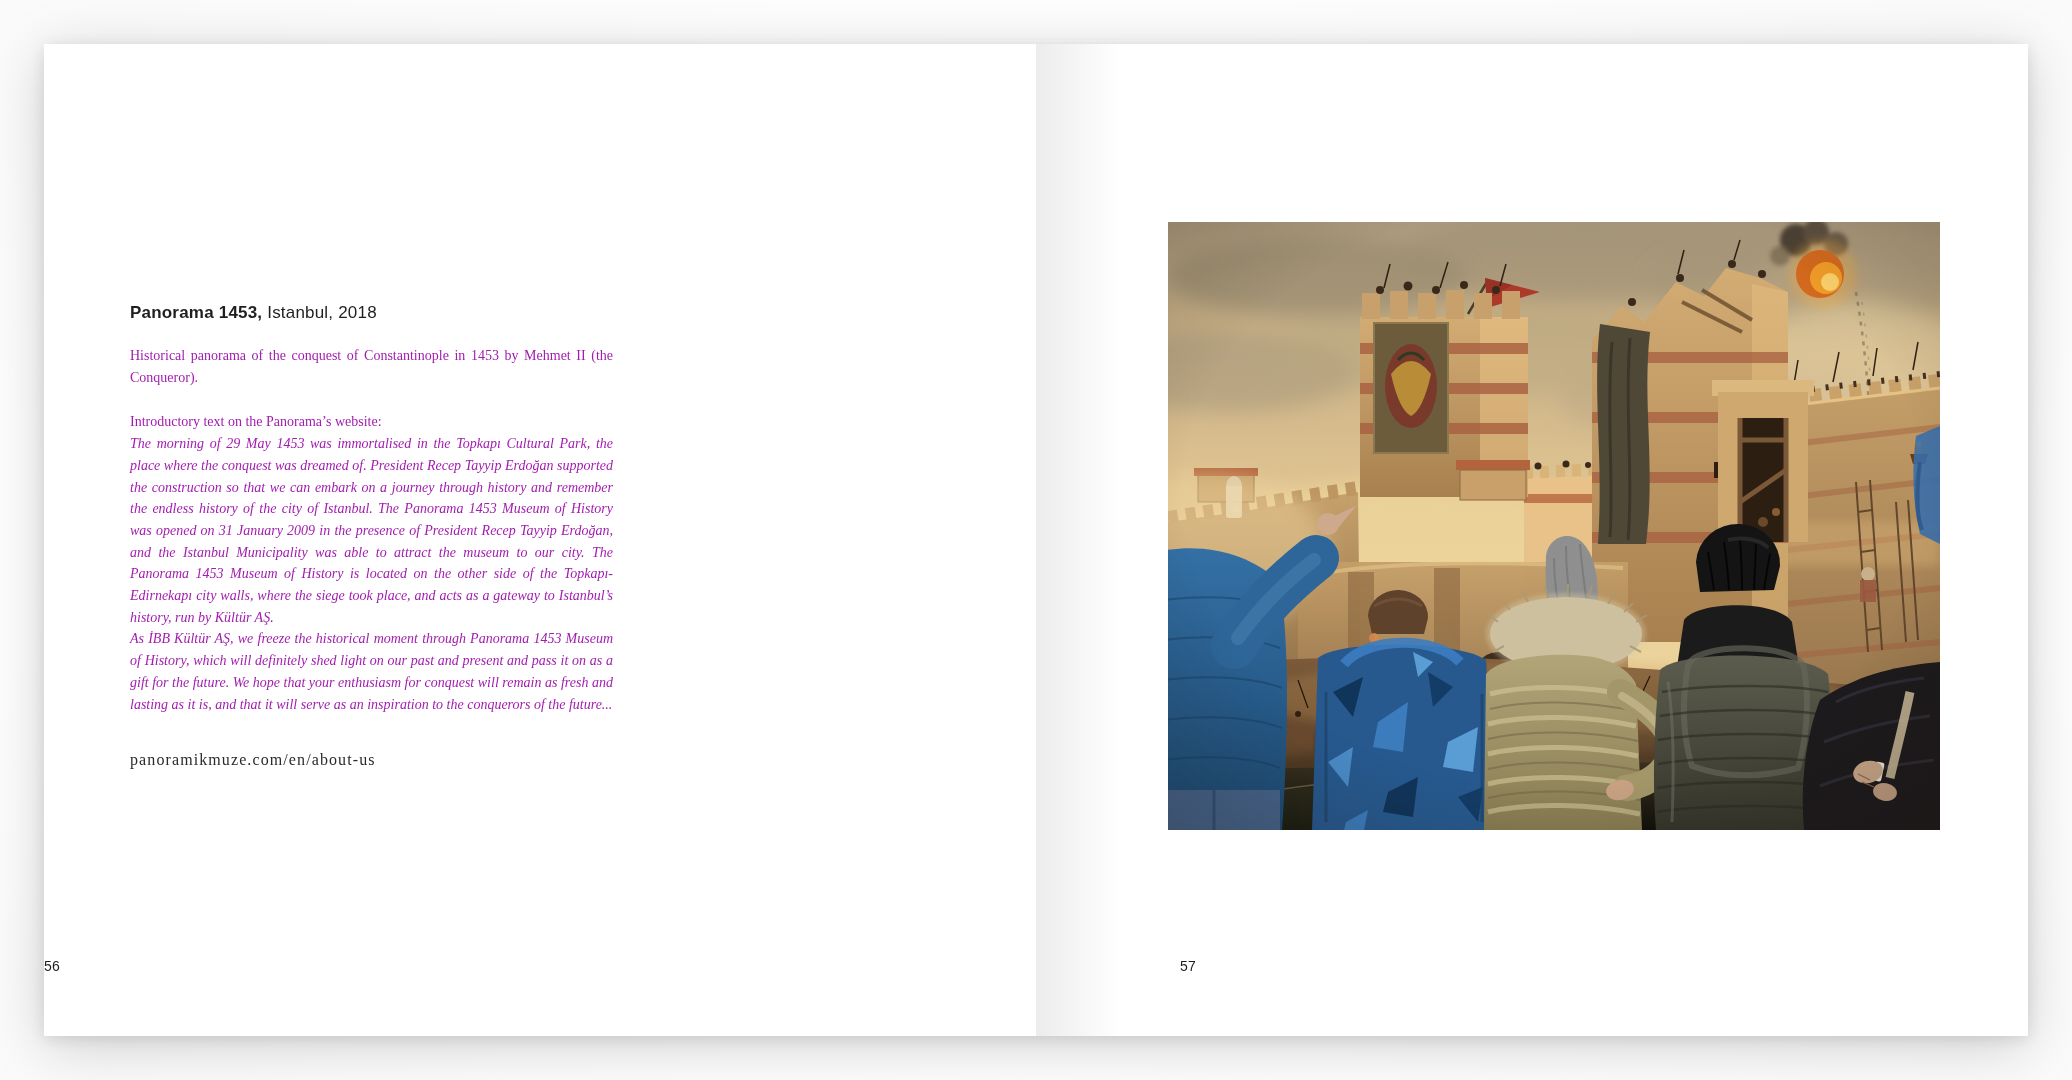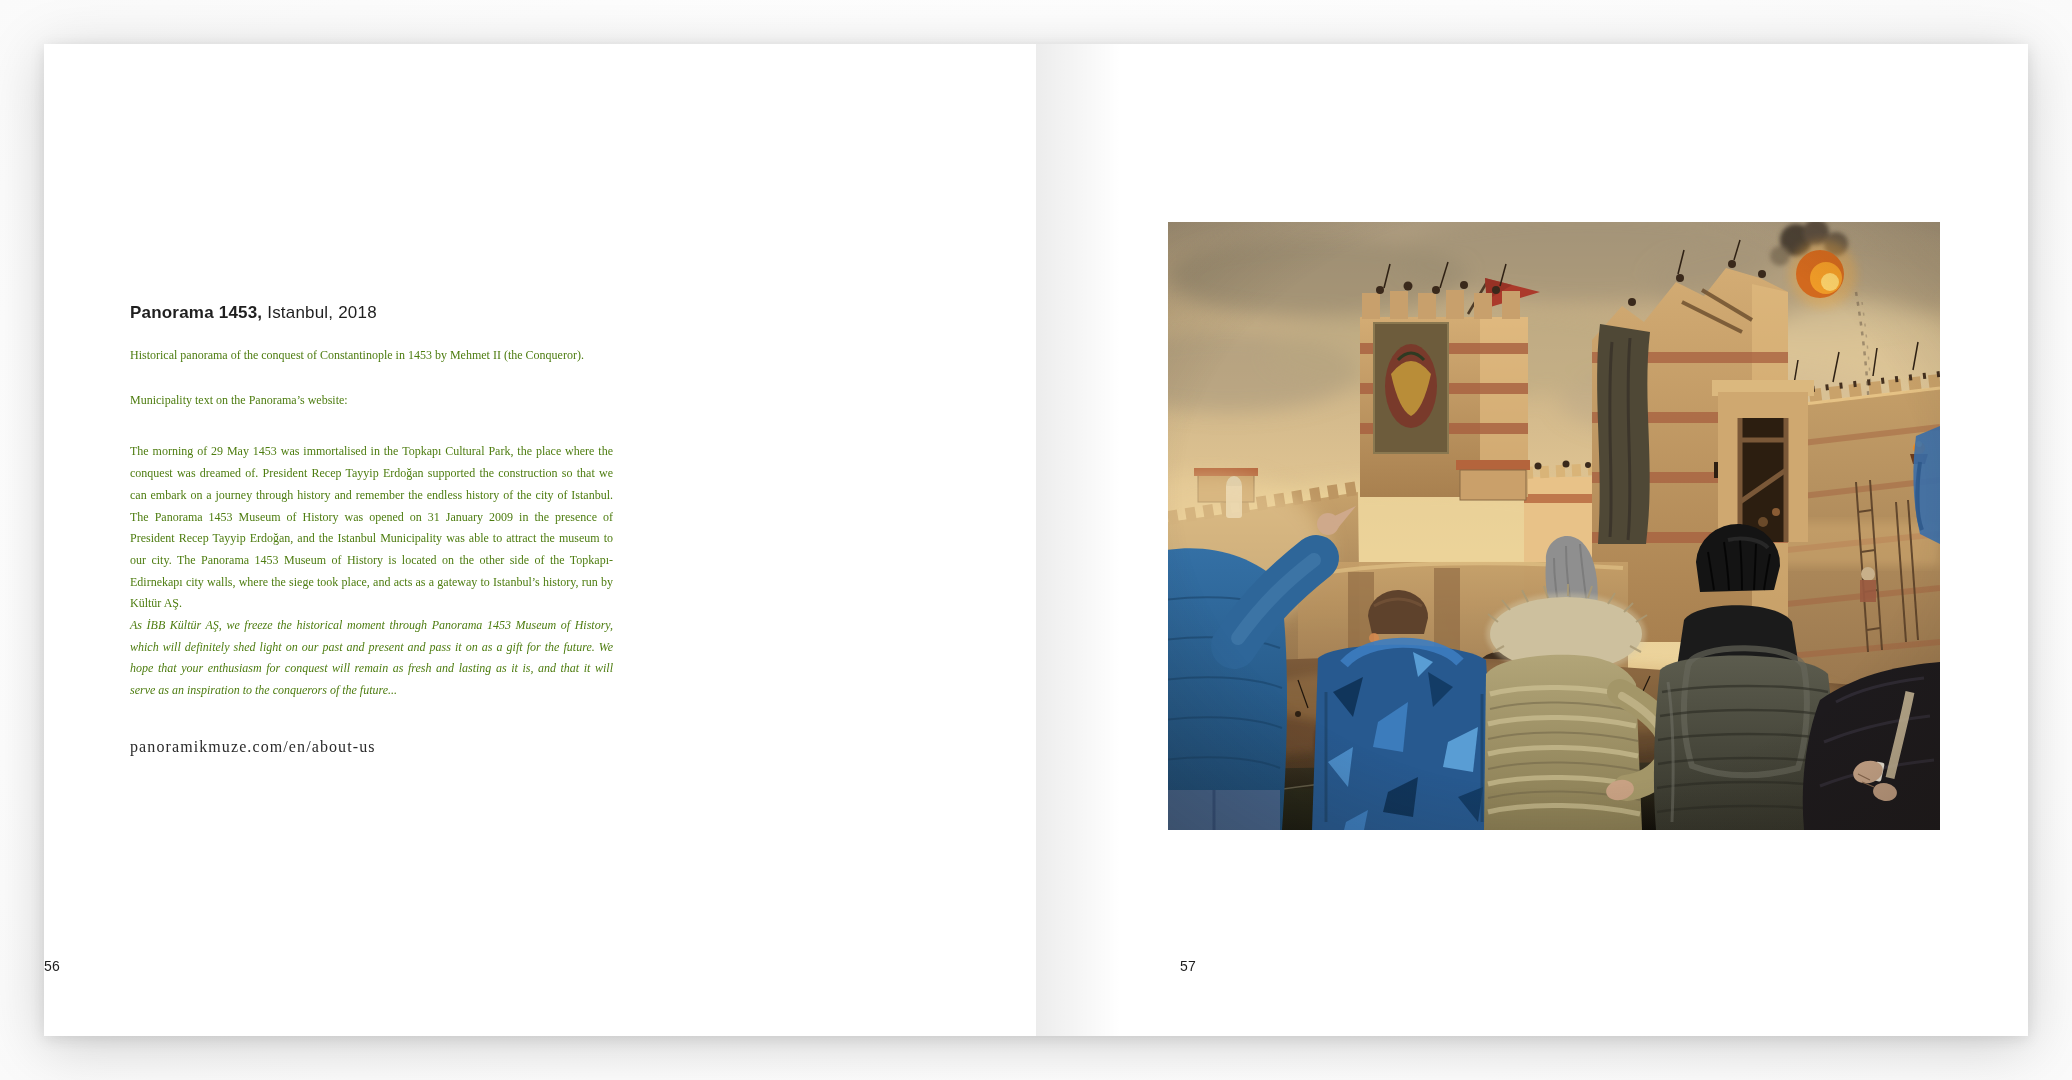--- a/index.html
+++ b/index.html
@@ -22,26 +22,26 @@
     background:linear-gradient(to right, rgba(0,0,0,.075), rgba(0,0,0,0));
     pointer-events:none;
   }
   .text-block{
     position:absolute;left:86px;top:258px;width:483px;
   }
   .title{margin:0;font-size:17px;line-height:22px;letter-spacing:.2px;}
   .title .b{font-weight:bold;}
   .serif{
     font-family:"Liberation Serif", serif;
-    font-size:12px;line-height:21.7px;margin:0;
-    text-align:justify;color:#4d7c0f;
+    font-size:14px;line-height:21.7px;margin:0;
+    text-align:justify;color:#a21caf;
   }
   .p-desc{margin-top:21px;}
   .p-intro{margin-top:23px;text-align:left;}
-  .p-quote1{margin-top:30px;}
+  .p-quote1{font-style:italic;}
   .p-quote2{font-style:italic;}
   .p-url{margin-top:34px;text-align:left;letter-spacing:1.1px;font-size:16px;color:#2a2a2a;}
   .page-number{
     position:absolute;top:914px;left:0;width:100%;
     font-size:14px;color:#1d1d1d;letter-spacing:.3px;
   }
   .page-number.pn-right{left:144px;width:772px;}
   .photo{
     position:absolute;left:132px;top:178px;width:772px;height:608px;margin:0;
     overflow:hidden;background:#caa470;
@@ -51,21 +51,21 @@
 </head>
 <body>
 
 <div class="stage">
   <div class="spread">
 
     <section class="page page-left">
       <div class="text-block">
         <p class="title"><span class="b">Panorama 1453,</span><span> Istanbul, 2018</span></p>
         <p class="serif p-desc">Historical panorama of the conquest of Constantinople in 1453 by Mehmet II (the Conqueror).</p>
-        <p class="serif p-intro">Municipality text on the Panorama’s website:</p>
+        <p class="serif p-intro">Introductory text on the Panorama’s website:</p>
         <p class="serif p-quote1">The morning of 29 May 1453 was immortalised in the Topkapı Cultural Park, the place where the conquest was dreamed of. President Recep Tayyip Erdoğan supported the construction so that we can embark on a journey through history and remember the endless history of the city of Istanbul. The Panorama 1453 Museum of History was opened on 31 January 2009 in the presence of President Recep Tayyip Erdoğan, and the Istanbul Municipality was able to attract the museum to our city. The Panorama 1453 Museum of History is located on the other side of the Topkapı-Edirnekapı city walls, where the siege took place, and acts as a gateway to Istanbul’s history, run by Kültür AŞ.</p>
         <p class="serif p-quote2">As İBB Kültür AŞ, we freeze the historical moment through Panorama 1453 Museum of History, which will definitely shed light on our past and present and pass it on as a gift for the future. We hope that your enthusiasm for conquest will remain as fresh and lasting as it is, and that it will serve as an inspiration to the conquerors of the future...</p>
         <p class="serif p-url">panoramikmuze.com/en/about-us</p>
       </div>
       <div class="page-number">56</div>
     </section>
 
     <section class="page page-right">
       <figure class="photo">
         <svg width="772" height="608" viewBox="0 0 772 608" xmlns="http://www.w3.org/2000/svg">

